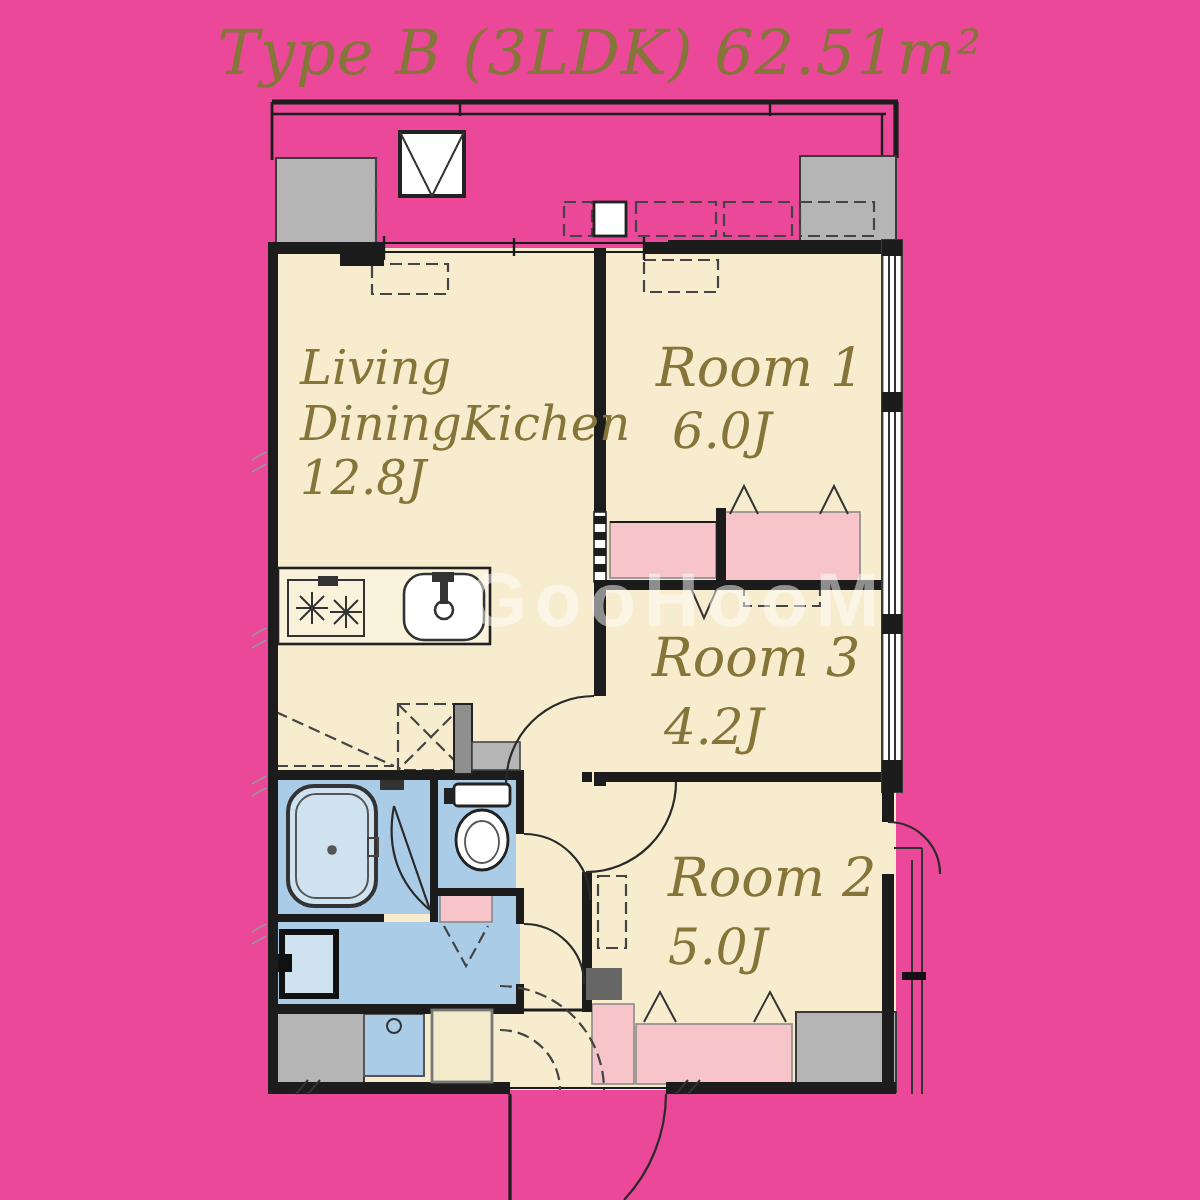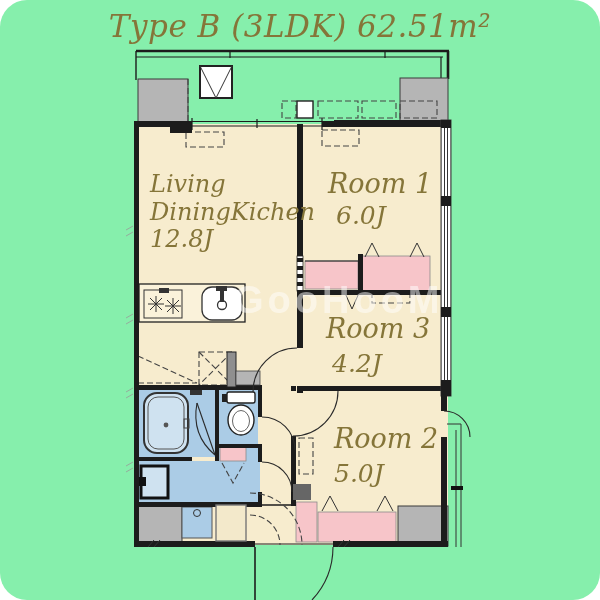--- a/index.html
+++ b/index.html
@@ -1,17 +1,17 @@
 <!DOCTYPE html>
 <html style="--c-floor: #f7ecce; --c-closet: #f7c5c9; --c-water: #abcce6; --c-fixture: #cfe2f0; --c-concrete: #b5b5b5; --c-wall: #1c1c1c; --c-label: #857539; --c-watermark: #ffffff;"><head>
 <meta charset="utf-8">
 <style>
   html,body{margin:0;padding:0;background:#ffffff;}
-  .stage{position:relative;width:600px;height:600px;background:#86efac;overflow:hidden;
-         font-family:"Liberation Sans",sans-serif;border-radius:27px;}
+  .stage{position:relative;width:600px;height:600px;background:#ec4899;overflow:hidden;
+         font-family:"Liberation Sans",sans-serif;}
   svg{display:block;}
   
   .floor   {fill:var(--c-floor,#f7ecce);}
   .closet  {fill:var(--c-closet,#f7c5c9);stroke:#8a8a8a;stroke-width:.8;}
   .water   {fill:var(--c-water,#abcce6);}
   .fixture {fill:var(--c-fixture,#cfe2f0);}
   .concrete{fill:var(--c-concrete,#b5b5b5);stroke:#3a3a3a;stroke-width:1;}
   .wall    {fill:var(--c-wall,#1c1c1c);}
   .wline   {stroke:var(--c-wall,#1c1c1c);fill:none;}
   .thin    {stroke:#333;fill:none;stroke-width:1;}

